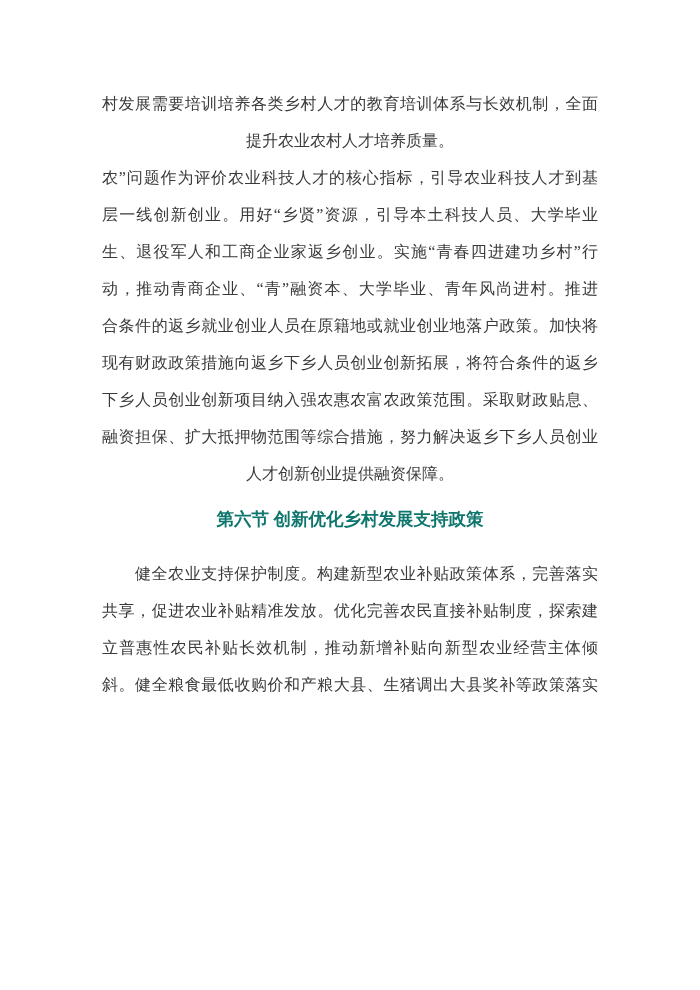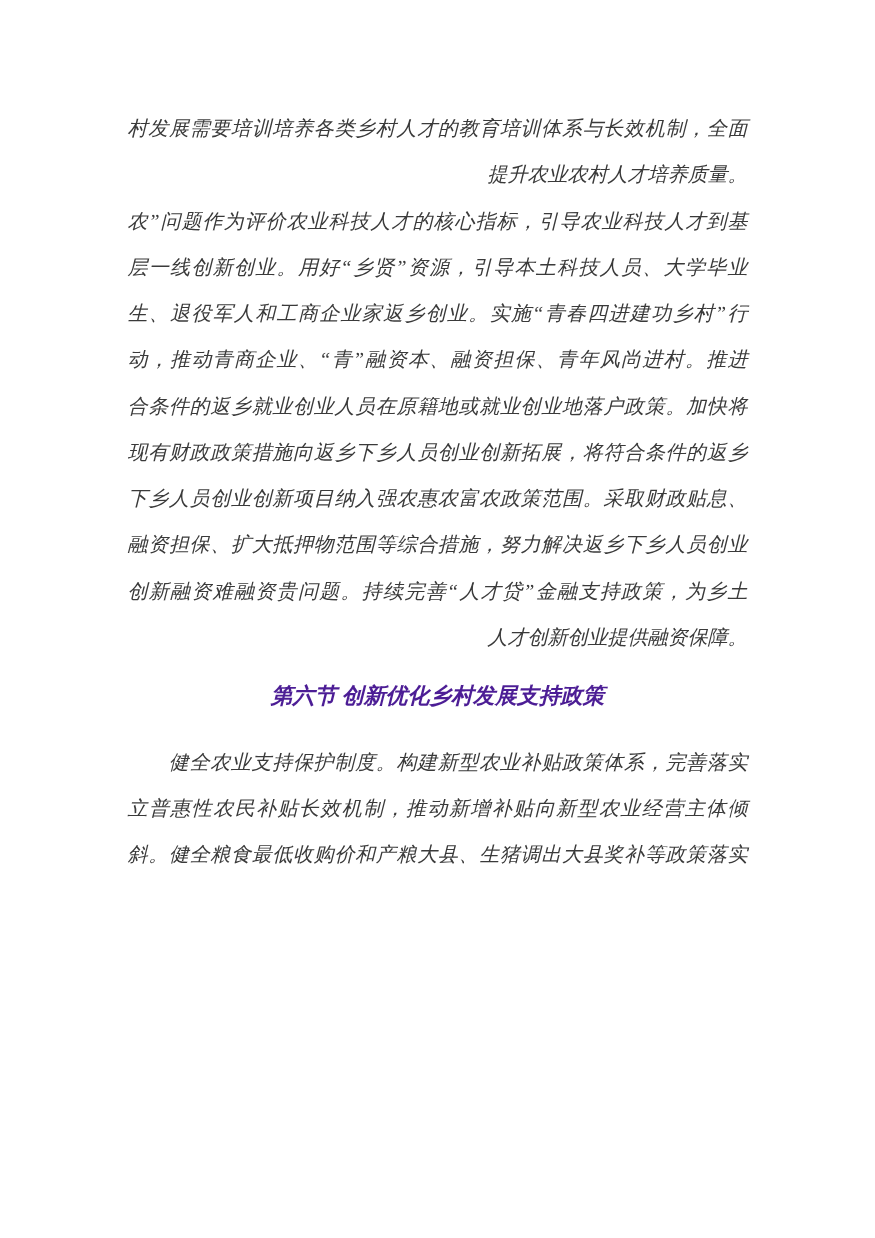--- a/index.html
+++ b/index.html
@@ -11,71 +11,70 @@
     height: 990px;
     background: #ffffff;
     font-family: "Liberation Serif", "DejaVu Serif", serif;
   }
   .page {
     position: relative;
     width: 628px;
     height: 990px;
     background: #ffffff;
     overflow: hidden;
-    font-style: italic;
   }
   .text-block {
     position: absolute;
     left: 102px;
     top: 85px;
     width: 496px;
     color: #3a3a3a;
   }
   .line {
     height: 37px;
     line-height: 37px;
     font-size: 16px;
     letter-spacing: 0px;
   }
   .line.body-justify {
     text-align: justify;
     text-align-last: justify;
     text-justify: inter-character;
   }
   .line.body-last {
-    text-align: right;
+    text-align: center;
   }
   .line.indent {
     text-indent: 33px;
   }
   .line.heading {
     font-weight: bold;
     text-align: center;
     text-align-last: center;
     font-size: 17.5px;
     margin-top: 9px;
     margin-bottom: 17px;
-    color: #4c1d95;
+    color: #0f766e;
   }
 </style>
 </head>
 <body>
 
 <div class="page">
   <div class="text-block" id="text-block">
       <div class="line body-justify">村发展需要培训培养各类乡村人才的教育培训体系与长效机制，全面</div>
       <div class="line body-last">提升农业农村人才培养质量。</div>
       <div class="line body-justify">农”问题作为评价农业科技人才的核心指标，引导农业科技人才到基</div>
       <div class="line body-justify">层一线创新创业。用好“乡贤”资源，引导本土科技人员、大学毕业</div>
       <div class="line body-justify">生、退役军人和工商企业家返乡创业。实施“青春四进建功乡村”行</div>
-      <div class="line body-justify">动，推动青商企业、“青”融资本、融资担保、青年风尚进村。推进</div>
+      <div class="line body-justify">动，推动青商企业、“青”融资本、大学毕业、青年风尚进村。推进</div>
       <div class="line body-justify">合条件的返乡就业创业人员在原籍地或就业创业地落户政策。加快将</div>
       <div class="line body-justify">现有财政政策措施向返乡下乡人员创业创新拓展，将符合条件的返乡</div>
       <div class="line body-justify">下乡人员创业创新项目纳入强农惠农富农政策范围。采取财政贴息、</div>
       <div class="line body-justify">融资担保、扩大抵押物范围等综合措施，努力解决返乡下乡人员创业</div>
-      <div class="line body-justify">创新融资难融资贵问题。持续完善“人才贷”金融支持政策，为乡土</div>
       <div class="line body-last">人才创新创业提供融资保障。</div>
       <div class="line heading">第六节 创新优化乡村发展支持政策</div>
       <div class="line body-justify indent">健全农业支持保护制度。构建新型农业补贴政策体系，完善落实</div>
+      <div class="line body-justify">共享，促进农业补贴精准发放。优化完善农民直接补贴制度，探索建</div>
       <div class="line body-justify">立普惠性农民补贴长效机制，推动新增补贴向新型农业经营主体倾</div>
       <div class="line body-justify">斜。健全粮食最低收购价和产粮大县、生猪调出大县奖补等政策落实</div>
     </div>
 </div>
 
 </body></html>

